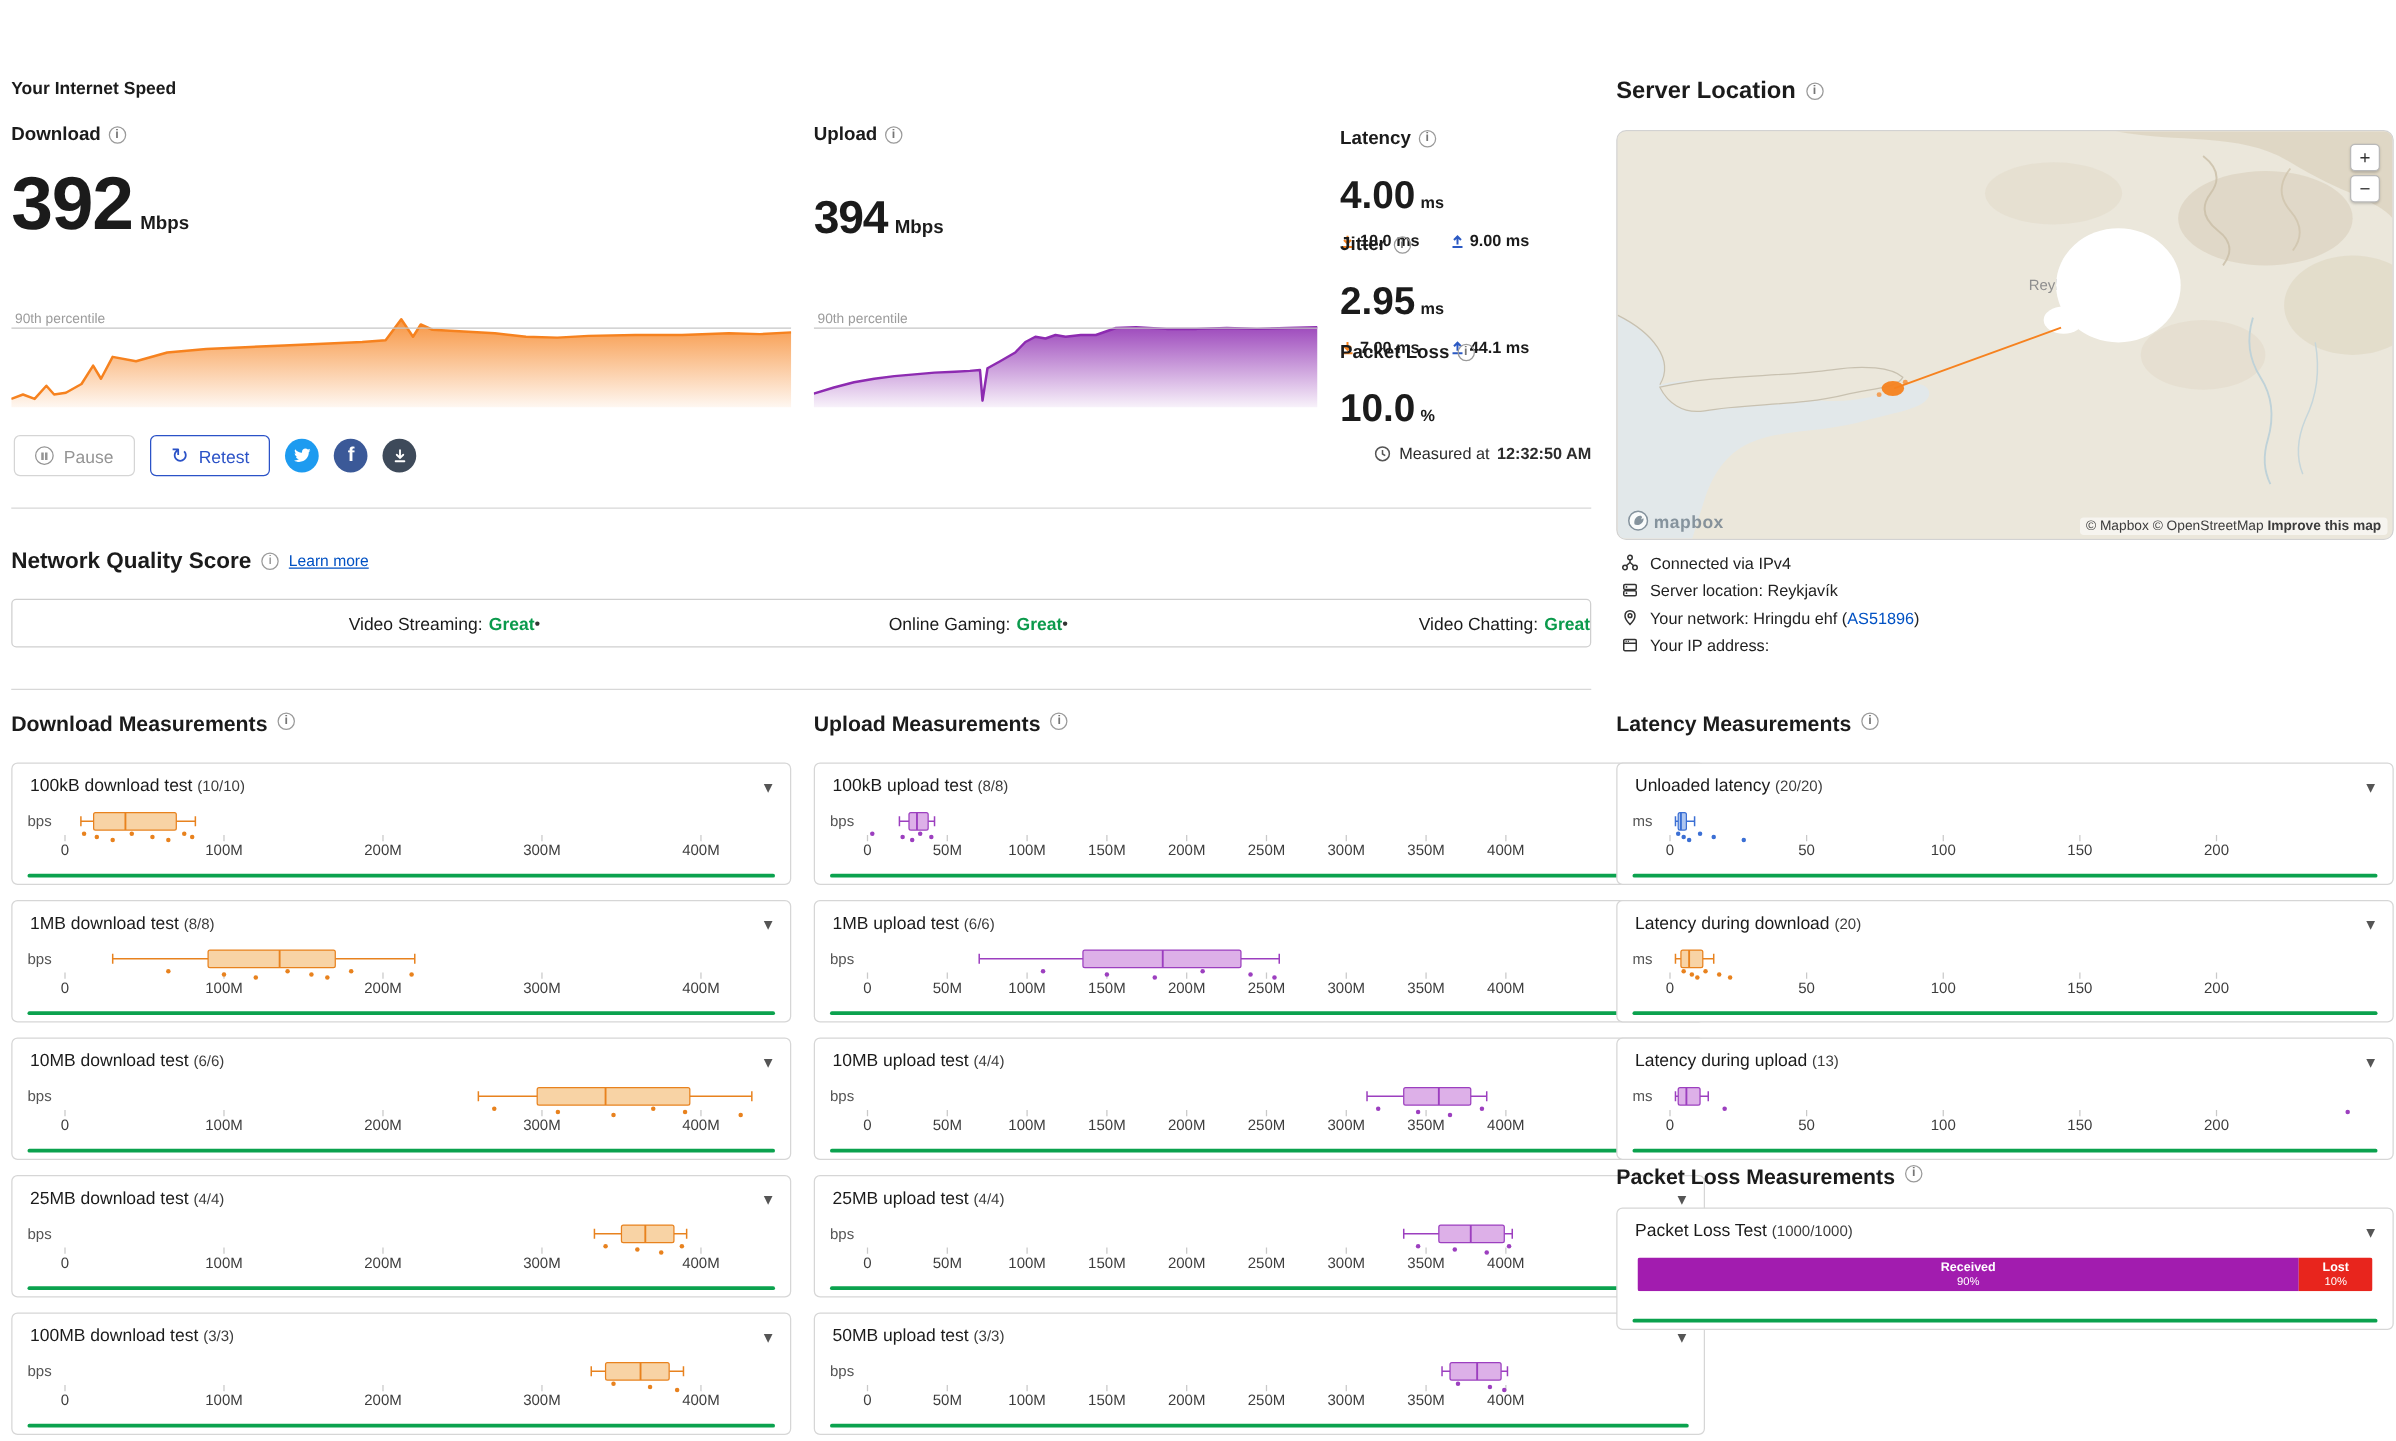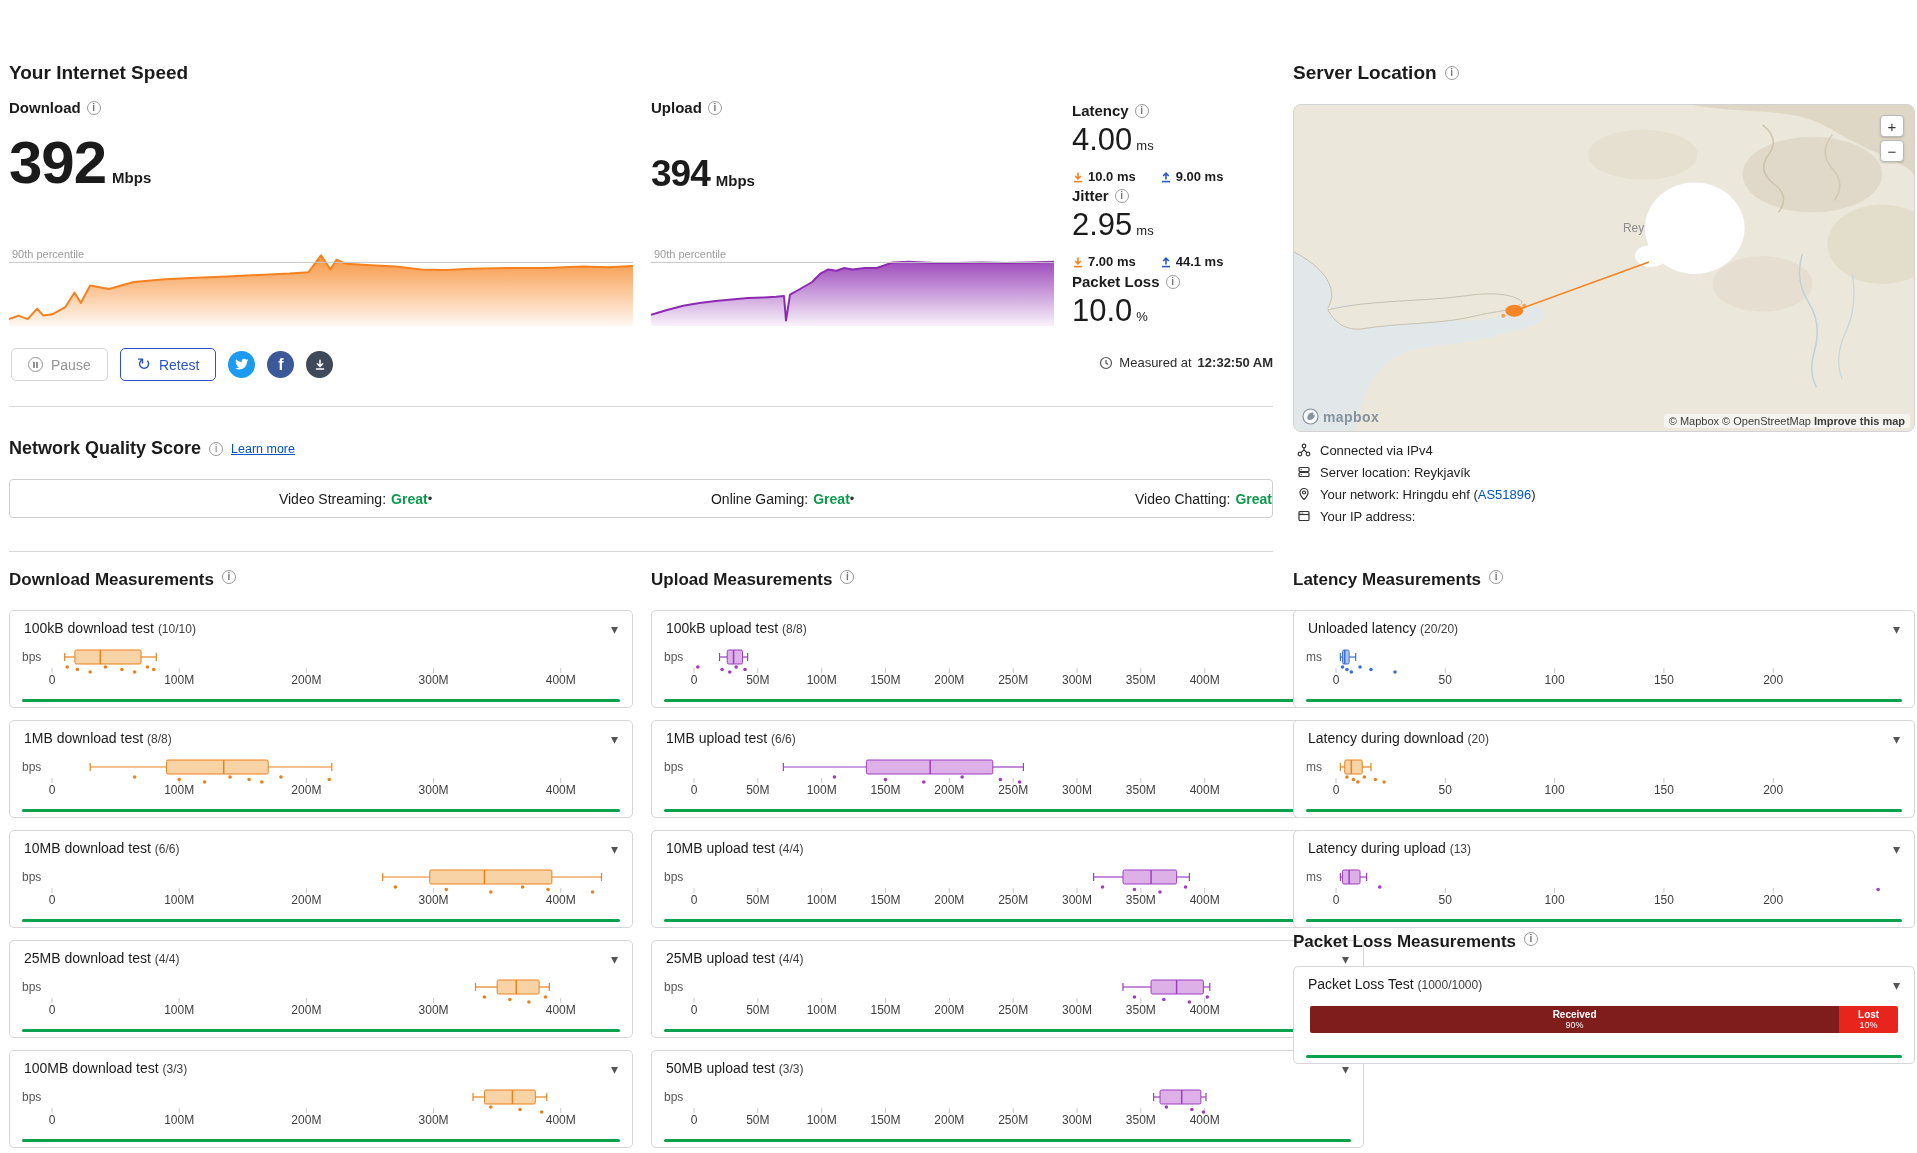--- a/index.html
+++ b/index.html
@@ -13,36 +13,36 @@
   header{position:absolute;top:0;left:0;width:1917px;height:49px;border-bottom:1px solid #e3e3e3;display:flex;align-items:center;justify-content:space-between;padding:0 14px 0 14px;background:#fff;z-index:5}
   .brand{display:flex;align-items:center;gap:10px}
   .brand .apptitle{font-size:21px;font-weight:bold;letter-spacing:.2px}
   .about{font-size:13px;color:#1b1b1b;text-decoration:none}
 
   
   .info{display:inline-flex;width:14px;height:14px;border:1px solid #9a9a9a;border-radius:50%;color:#767676;font-size:10px;align-items:center;justify-content:center;font-style:normal;cursor:pointer;flex:none;line-height:1}
 
   
   #speed-left{position:absolute;left:9px;top:49px;width:1264px;height:503px}
-  #speed-left h2{position:absolute;top:13px;left:0;font-size:19px}
+  #speed-left h2{position:absolute;top:13px;left:0;font-size:14px}
   .dl-block{position:absolute;left:0;top:50px;width:624px;height:277px}
   .ul-block{position:absolute;left:642px;top:50px;width:403px;height:277px}
   .metric-label{font-size:15px;font-weight:bold;display:flex;gap:6px;align-items:center}
   .big-value{position:absolute;top:34px;line-height:60px;font-size:60px;font-weight:bold;letter-spacing:-1px;white-space:nowrap}
   .big-value .bunit{font-size:15px;font-weight:bold;letter-spacing:0;margin-left:6px}
   .ul-block .big-value{top:55px;line-height:40px;font-size:37px}
   .area-chart{position:absolute;left:0;top:141px;height:86px}
   .dl-block .area-chart{width:624px}
   .ul-block .area-chart{width:403px}
 
   
   .stats{position:absolute;left:1063px;top:53px;width:201px;height:250px}
   .stat-group{position:absolute;left:0}
   .sg1{top:0}.sg2{top:85px}.sg3{top:171px}
-  .mid-value{margin-top:5px;font-size:31px;font-weight:normal;line-height:32px;white-space:nowrap}
+  .mid-value{margin-top:21px;font-size:31px;font-weight:bold;line-height:32px;white-space:nowrap}
   .mid-value .mu{font-size:13px;margin-left:4px}
   .arrows{display:flex;gap:24px;margin-top:7px;font-size:13px;font-weight:bold;color:#1b1b1b}
   .arr{display:flex;align-items:center;gap:4px}
   .arr svg{flex:none}
   .arr-dl{color:#1b1b1b}.arr-dl svg{color:#f6821f}
   .arr-ul{color:#1b1b1b}.arr-ul svg{color:#2b59c3}
 
   
   .controls{position:absolute;left:2px;top:299px;display:flex;gap:12px;align-items:center}
   .btn{display:flex;align-items:center;gap:8px;height:33px;padding:0 16px;background:#fff;border-radius:5px;font-size:14px;cursor:pointer;font-family:inherit}
@@ -95,21 +95,21 @@
   .mtitle{font-size:14px;color:#1b1b1b}
   .mcount{font-size:12px;color:#3d3d3d}
   .chev{font-size:14px;color:#555;cursor:pointer;line-height:1;margin-top:2px}
   .mchart{display:flex;padding:0 10px 0 12px;margin-top:6px}
   .munit{width:26px;font-size:12px;color:#555;margin-top:8px}
   .mplot{flex:1;height:46px}
   .gline{position:absolute;bottom:5px;left:12px;right:12px;height:3px;background:#0ba24e;border-radius:2px}
   .pl-head{margin-top:56px}
   .pl-card{margin-top:14px}
   .pl-bar{margin:14px 16px 0 16px;height:27px;display:flex;border-radius:2px;overflow:hidden}
-  .pl-green{background:#7f1d1d;display:flex;flex-direction:column;align-items:center;justify-content:center;color:#fff}
+  .pl-green{background:#a21caf;display:flex;flex-direction:column;align-items:center;justify-content:center;color:#fff}
   .pl-red{background:#e8251d;display:flex;flex-direction:column;align-items:center;justify-content:center;color:#fff}
   .pl-t1{font-size:10px;font-weight:bold;line-height:11px}
   .pl-t2{font-size:9px;line-height:10px}
 </style>
 </head>
 <body>
 
 <div id="app">
 
 

